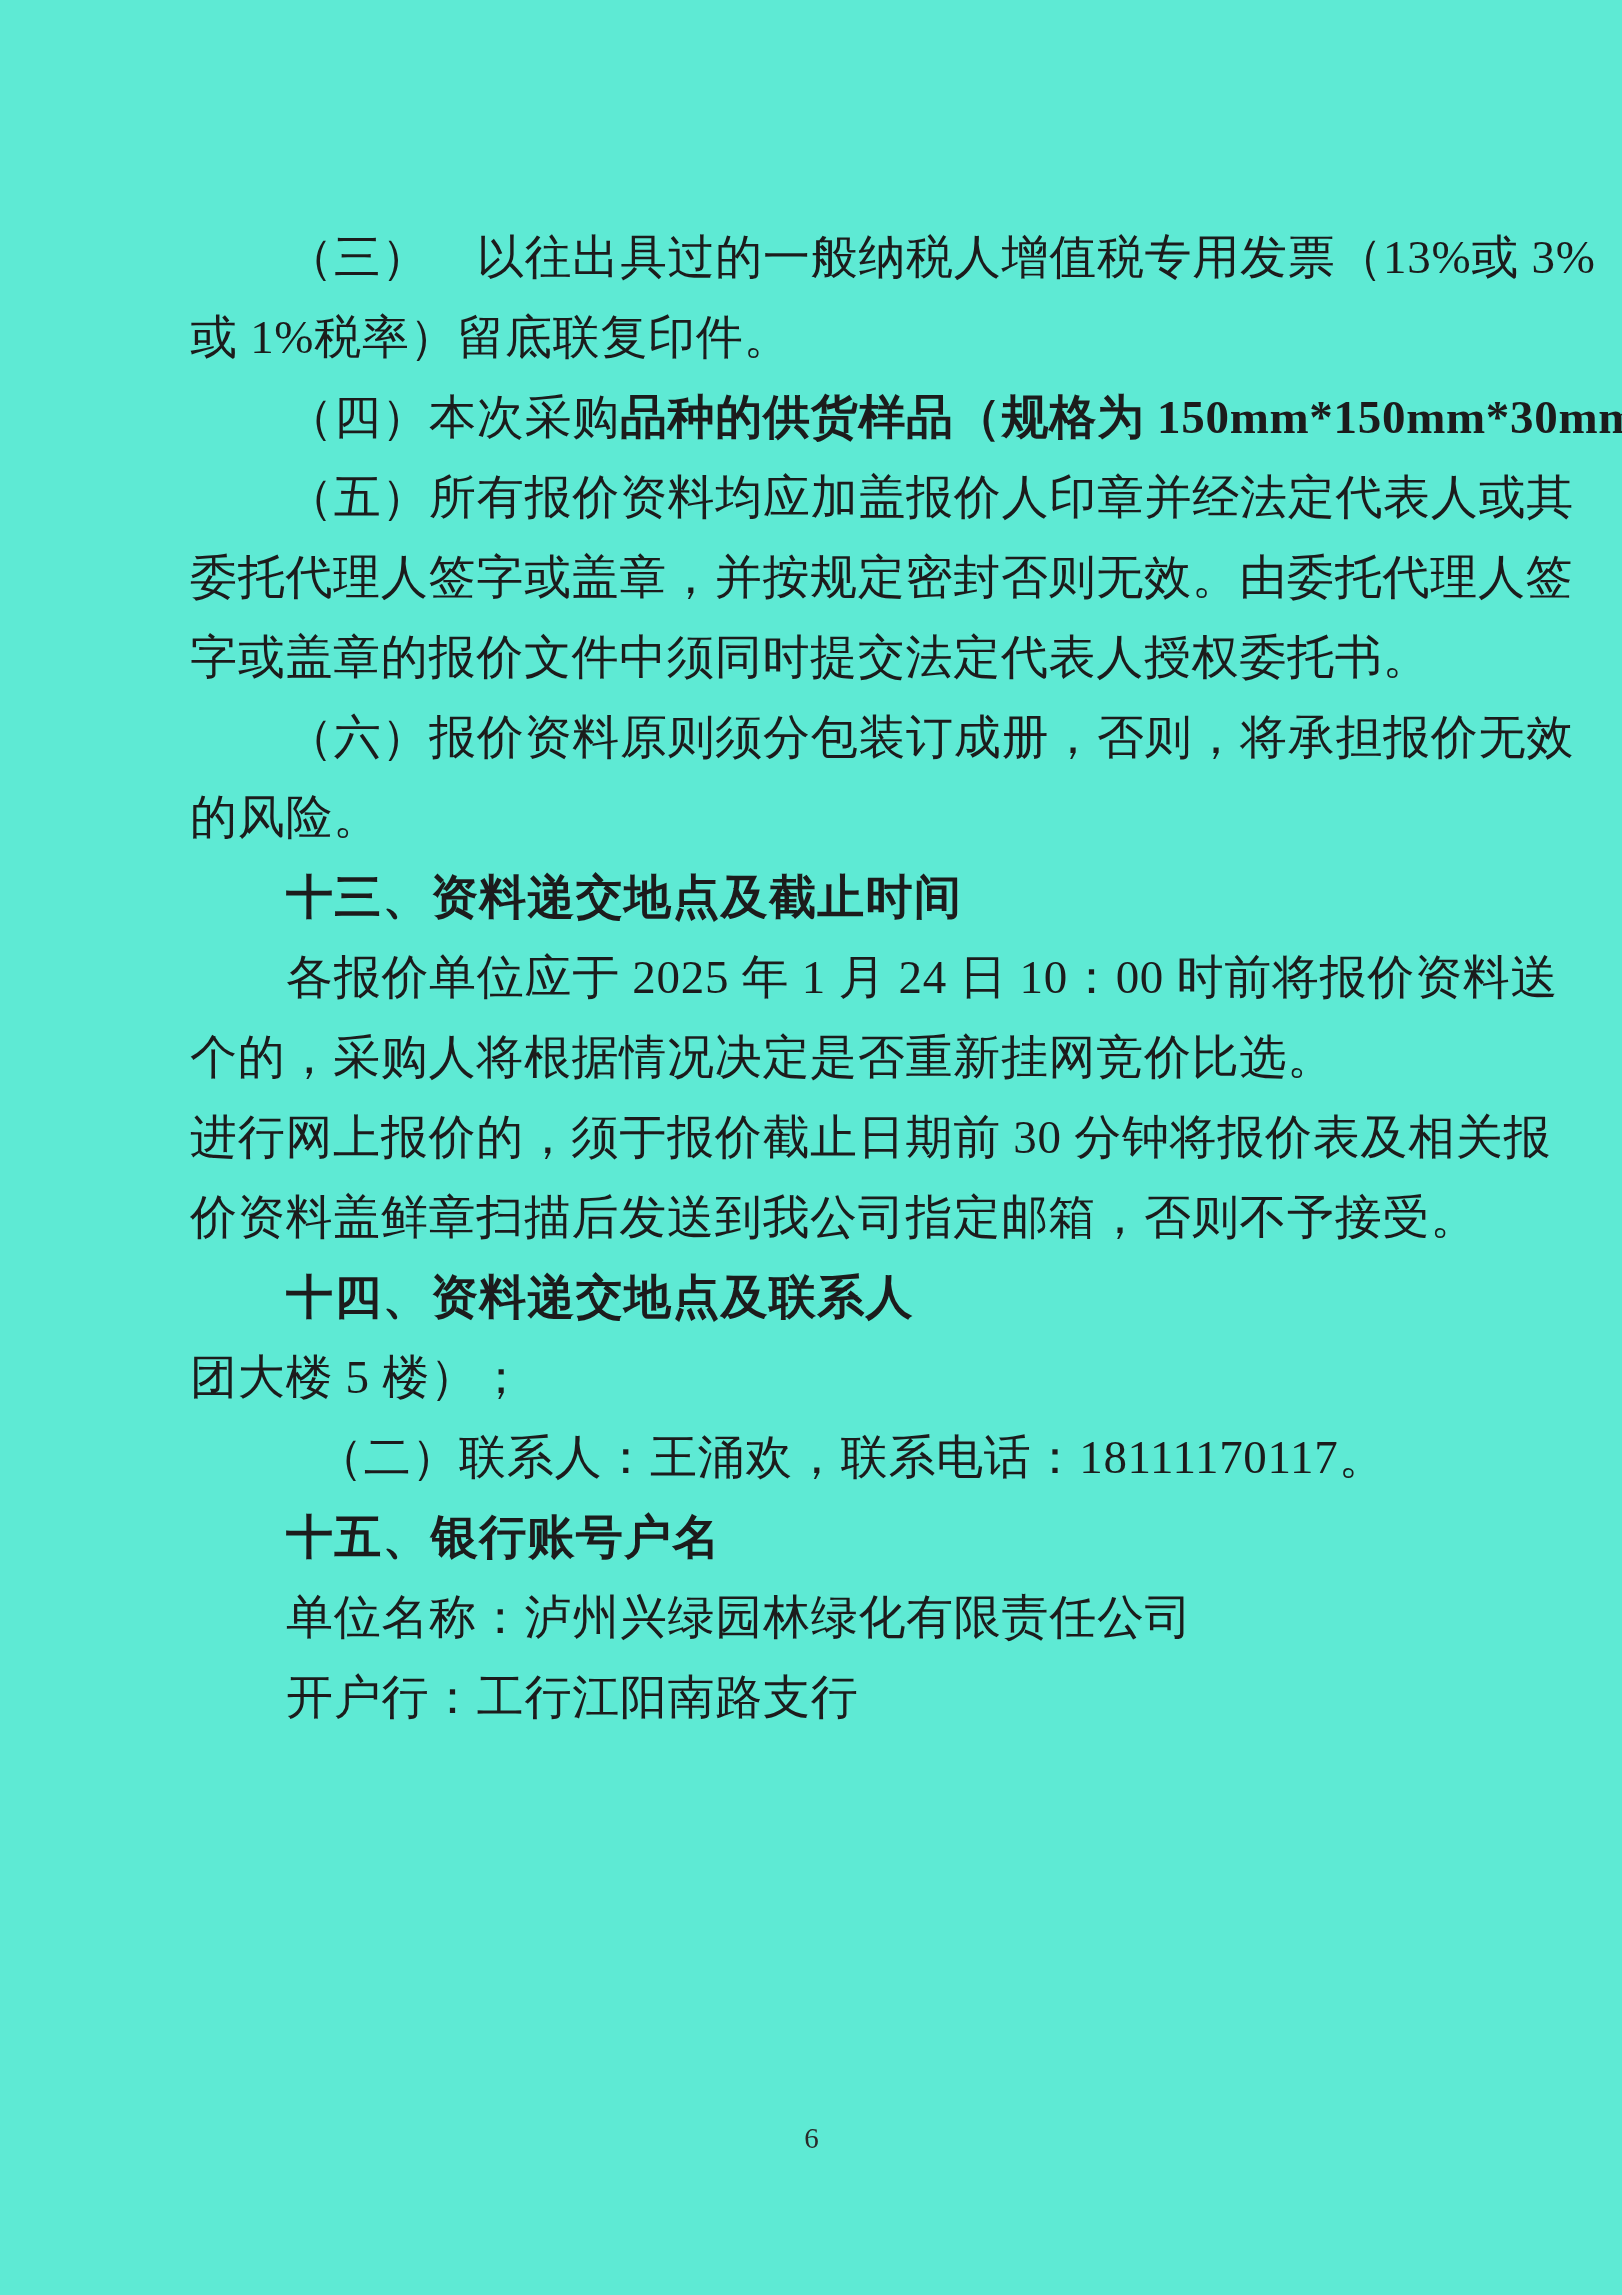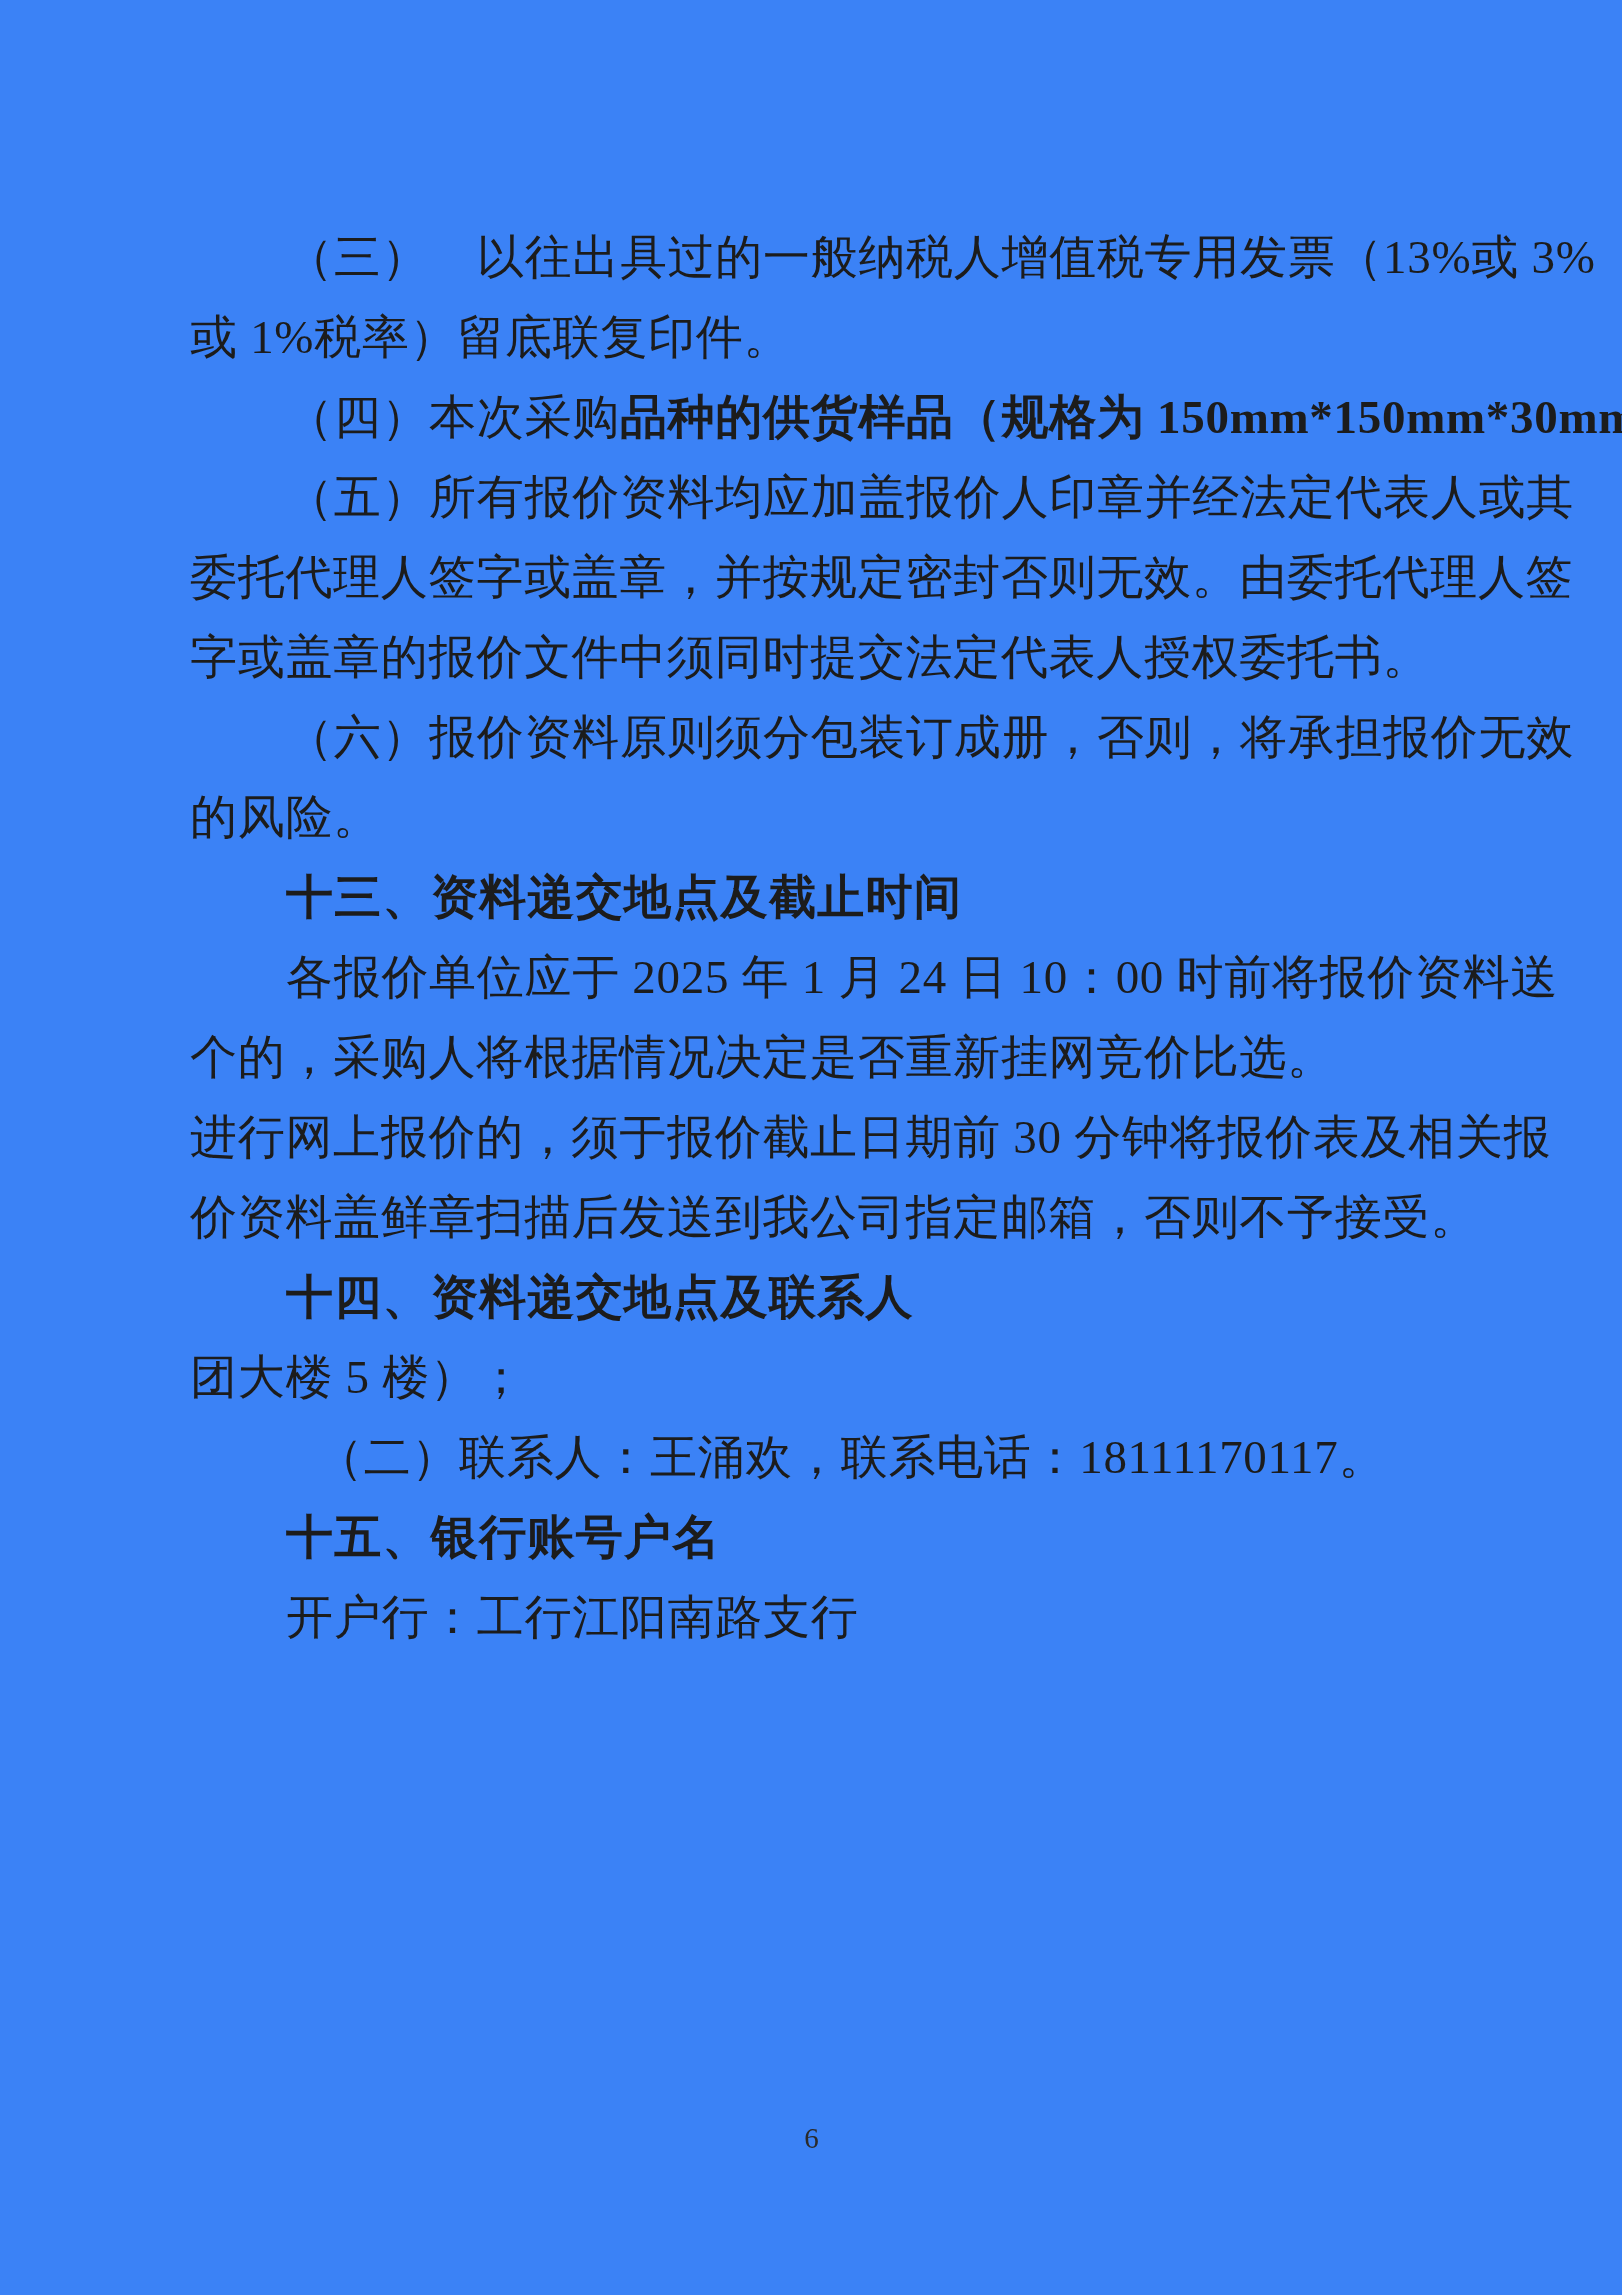--- a/index.html
+++ b/index.html
@@ -12,21 +12,21 @@
     height: 2295px;
     position: relative;
     font-family: "Liberation Serif", "DejaVu Serif", serif;
     color: #1c1c1c;
   }
   .page {
     position: absolute;
     left: 0; top: 0;
     width: 1623px;
     height: 2295px;
-    background: #3b82f6;
+    background: #5eead4;
     overflow: hidden;
   }
   .content {
     position: absolute;
     left: 190px;
     top: 217px;
     width: 1276px;
   }
   .line {
     font-size: 47px;
@@ -70,17 +70,18 @@
       <div class="line">的风险。</div>
       <div class="line heading indent">十三、资料递交地点及截止时间</div>
       <div class="line indent">各报价单位应于 2025 年 1 月 24 日 10：00 时前将报价资料送</div>
       <div class="line">个的，采购人将根据情况决定是否重新挂网竞价比选。</div>
       <div class="line">进行网上报价的，须于报价截止日期前 30 分钟将报价表及相关报</div>
       <div class="line">价资料盖鲜章扫描后发送到我公司指定邮箱，否则不予接受。</div>
       <div class="line heading indent">十四、资料递交地点及联系人</div>
       <div class="line">团大楼 5 楼）；</div>
       <div class="line indent-lg">（二）联系人：王涌欢，联系电话：18111170117。</div>
       <div class="line heading indent">十五、银行账号户名</div>
+      <div class="line indent">单位名称：泸州兴绿园林绿化有限责任公司</div>
       <div class="line indent">开户行：工行江阳南路支行</div>
     </div>
   <div class="page-number">6</div>
 </div>
 
 
 </body></html>

